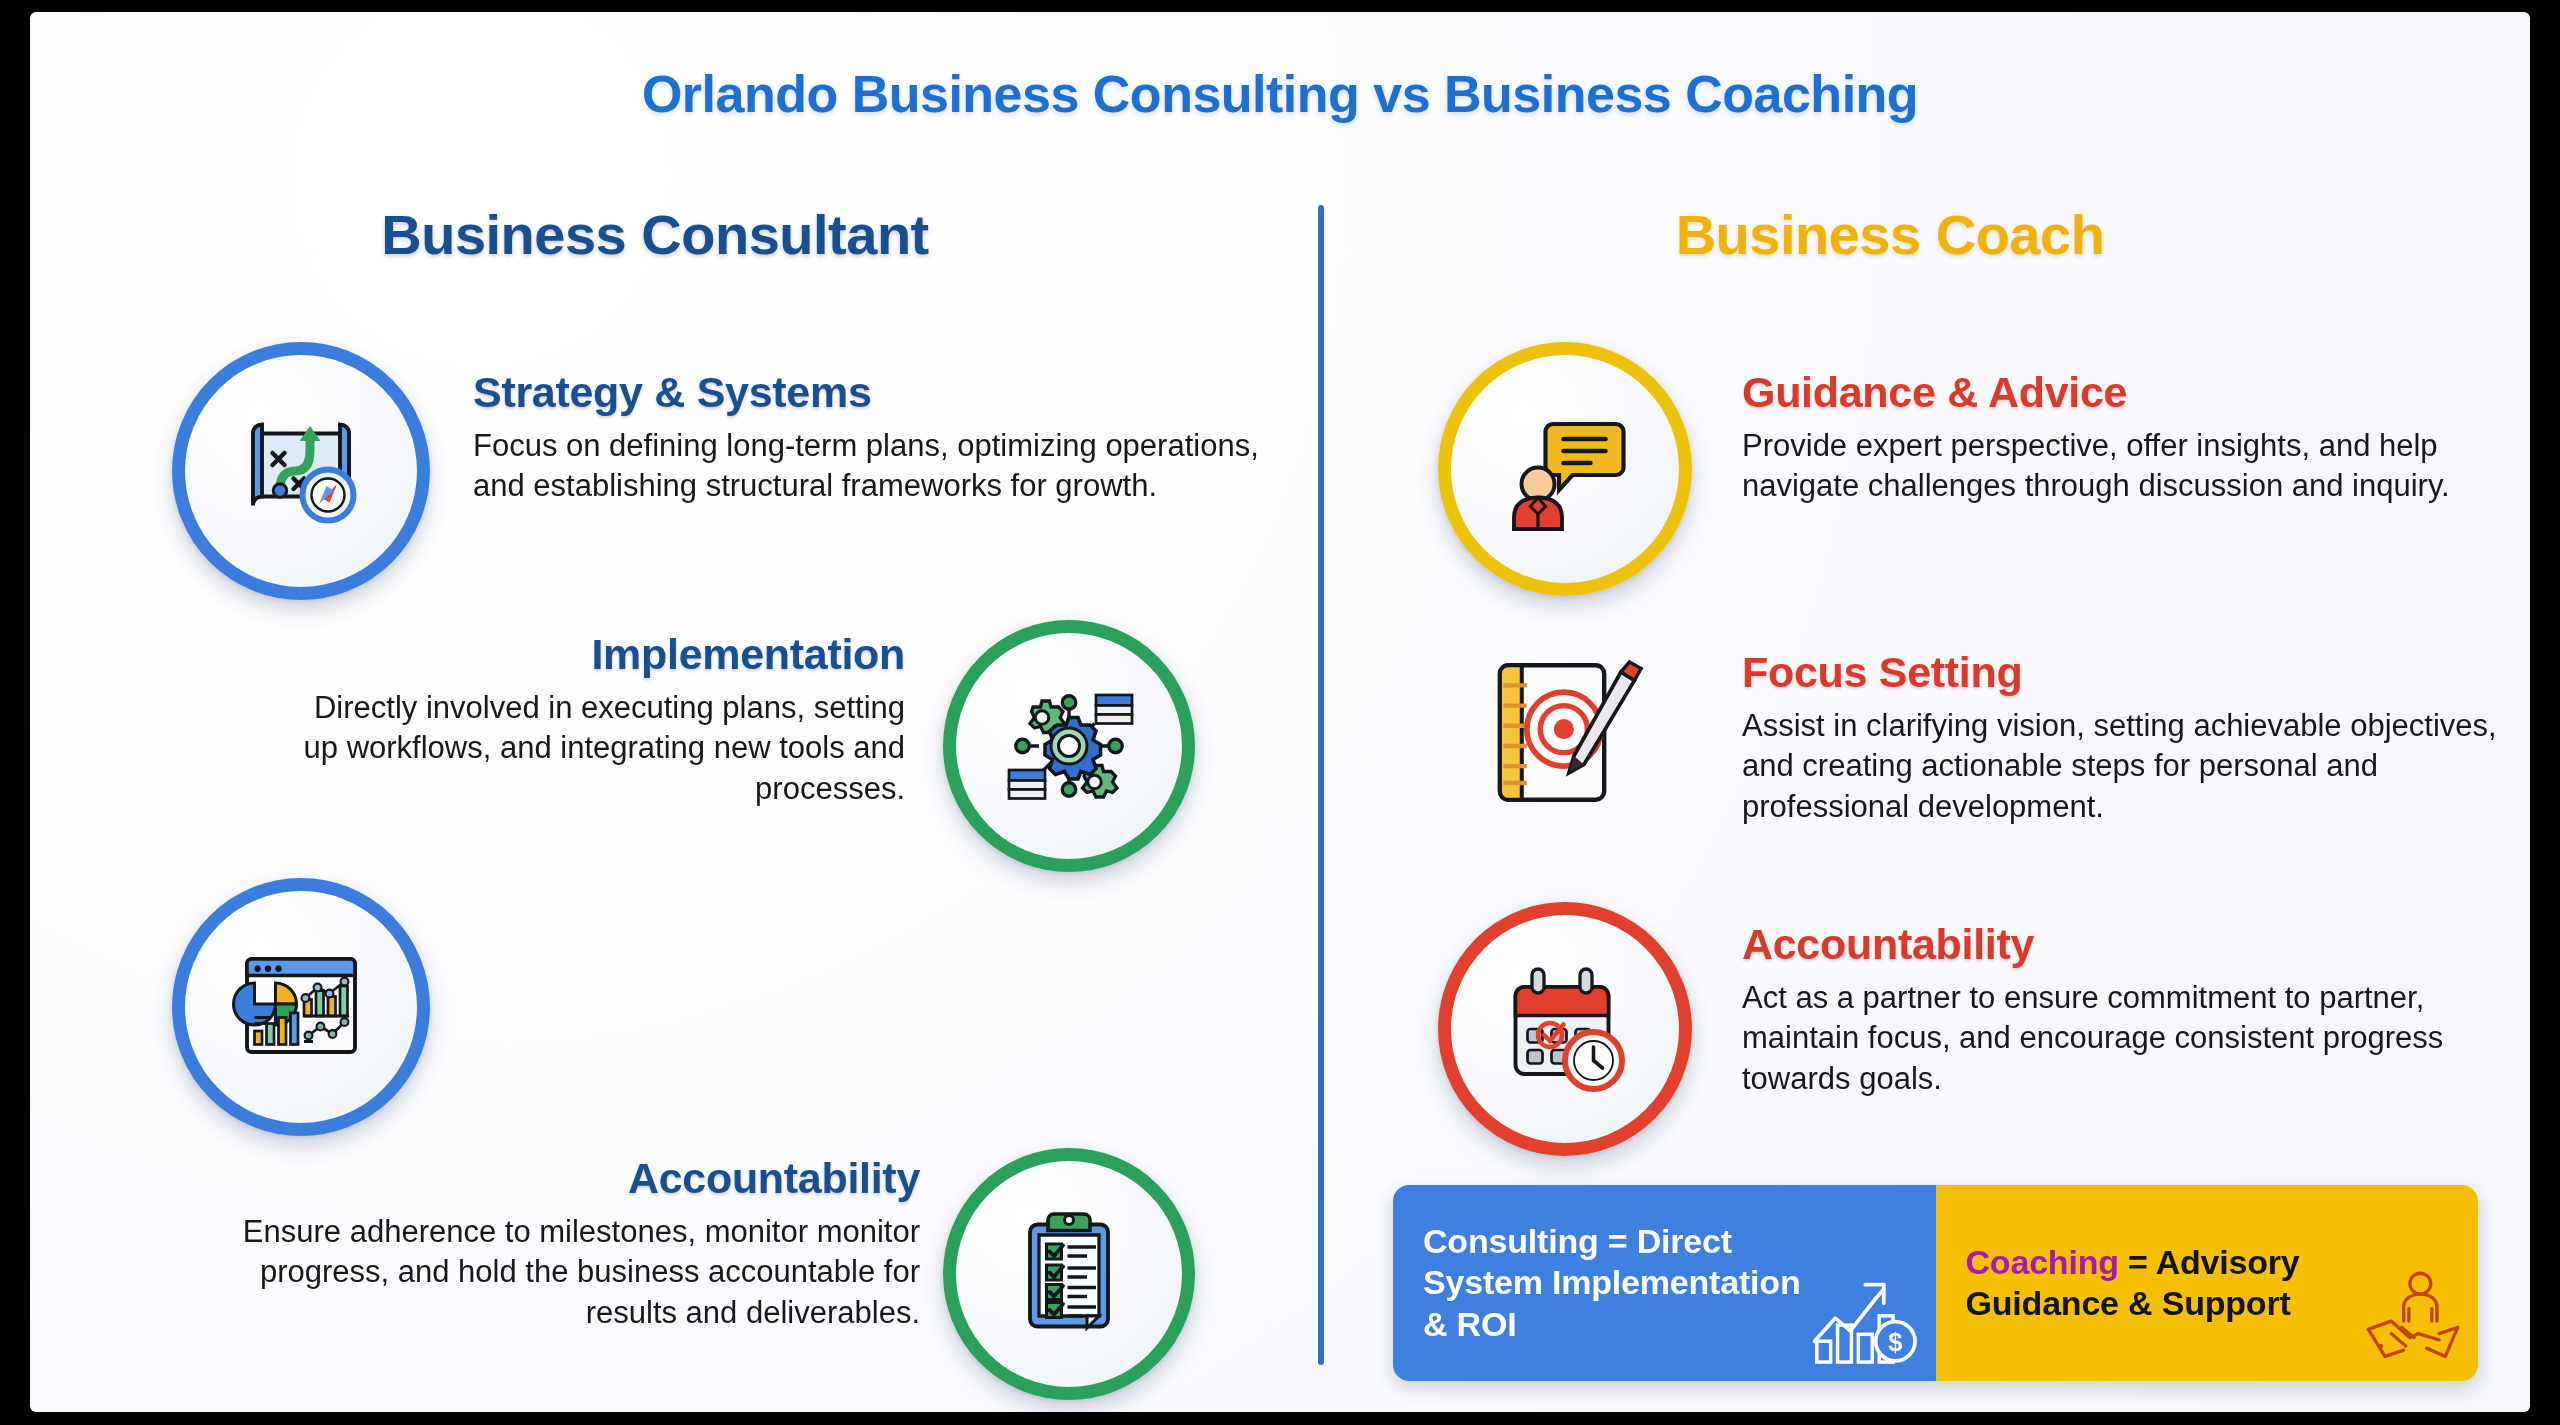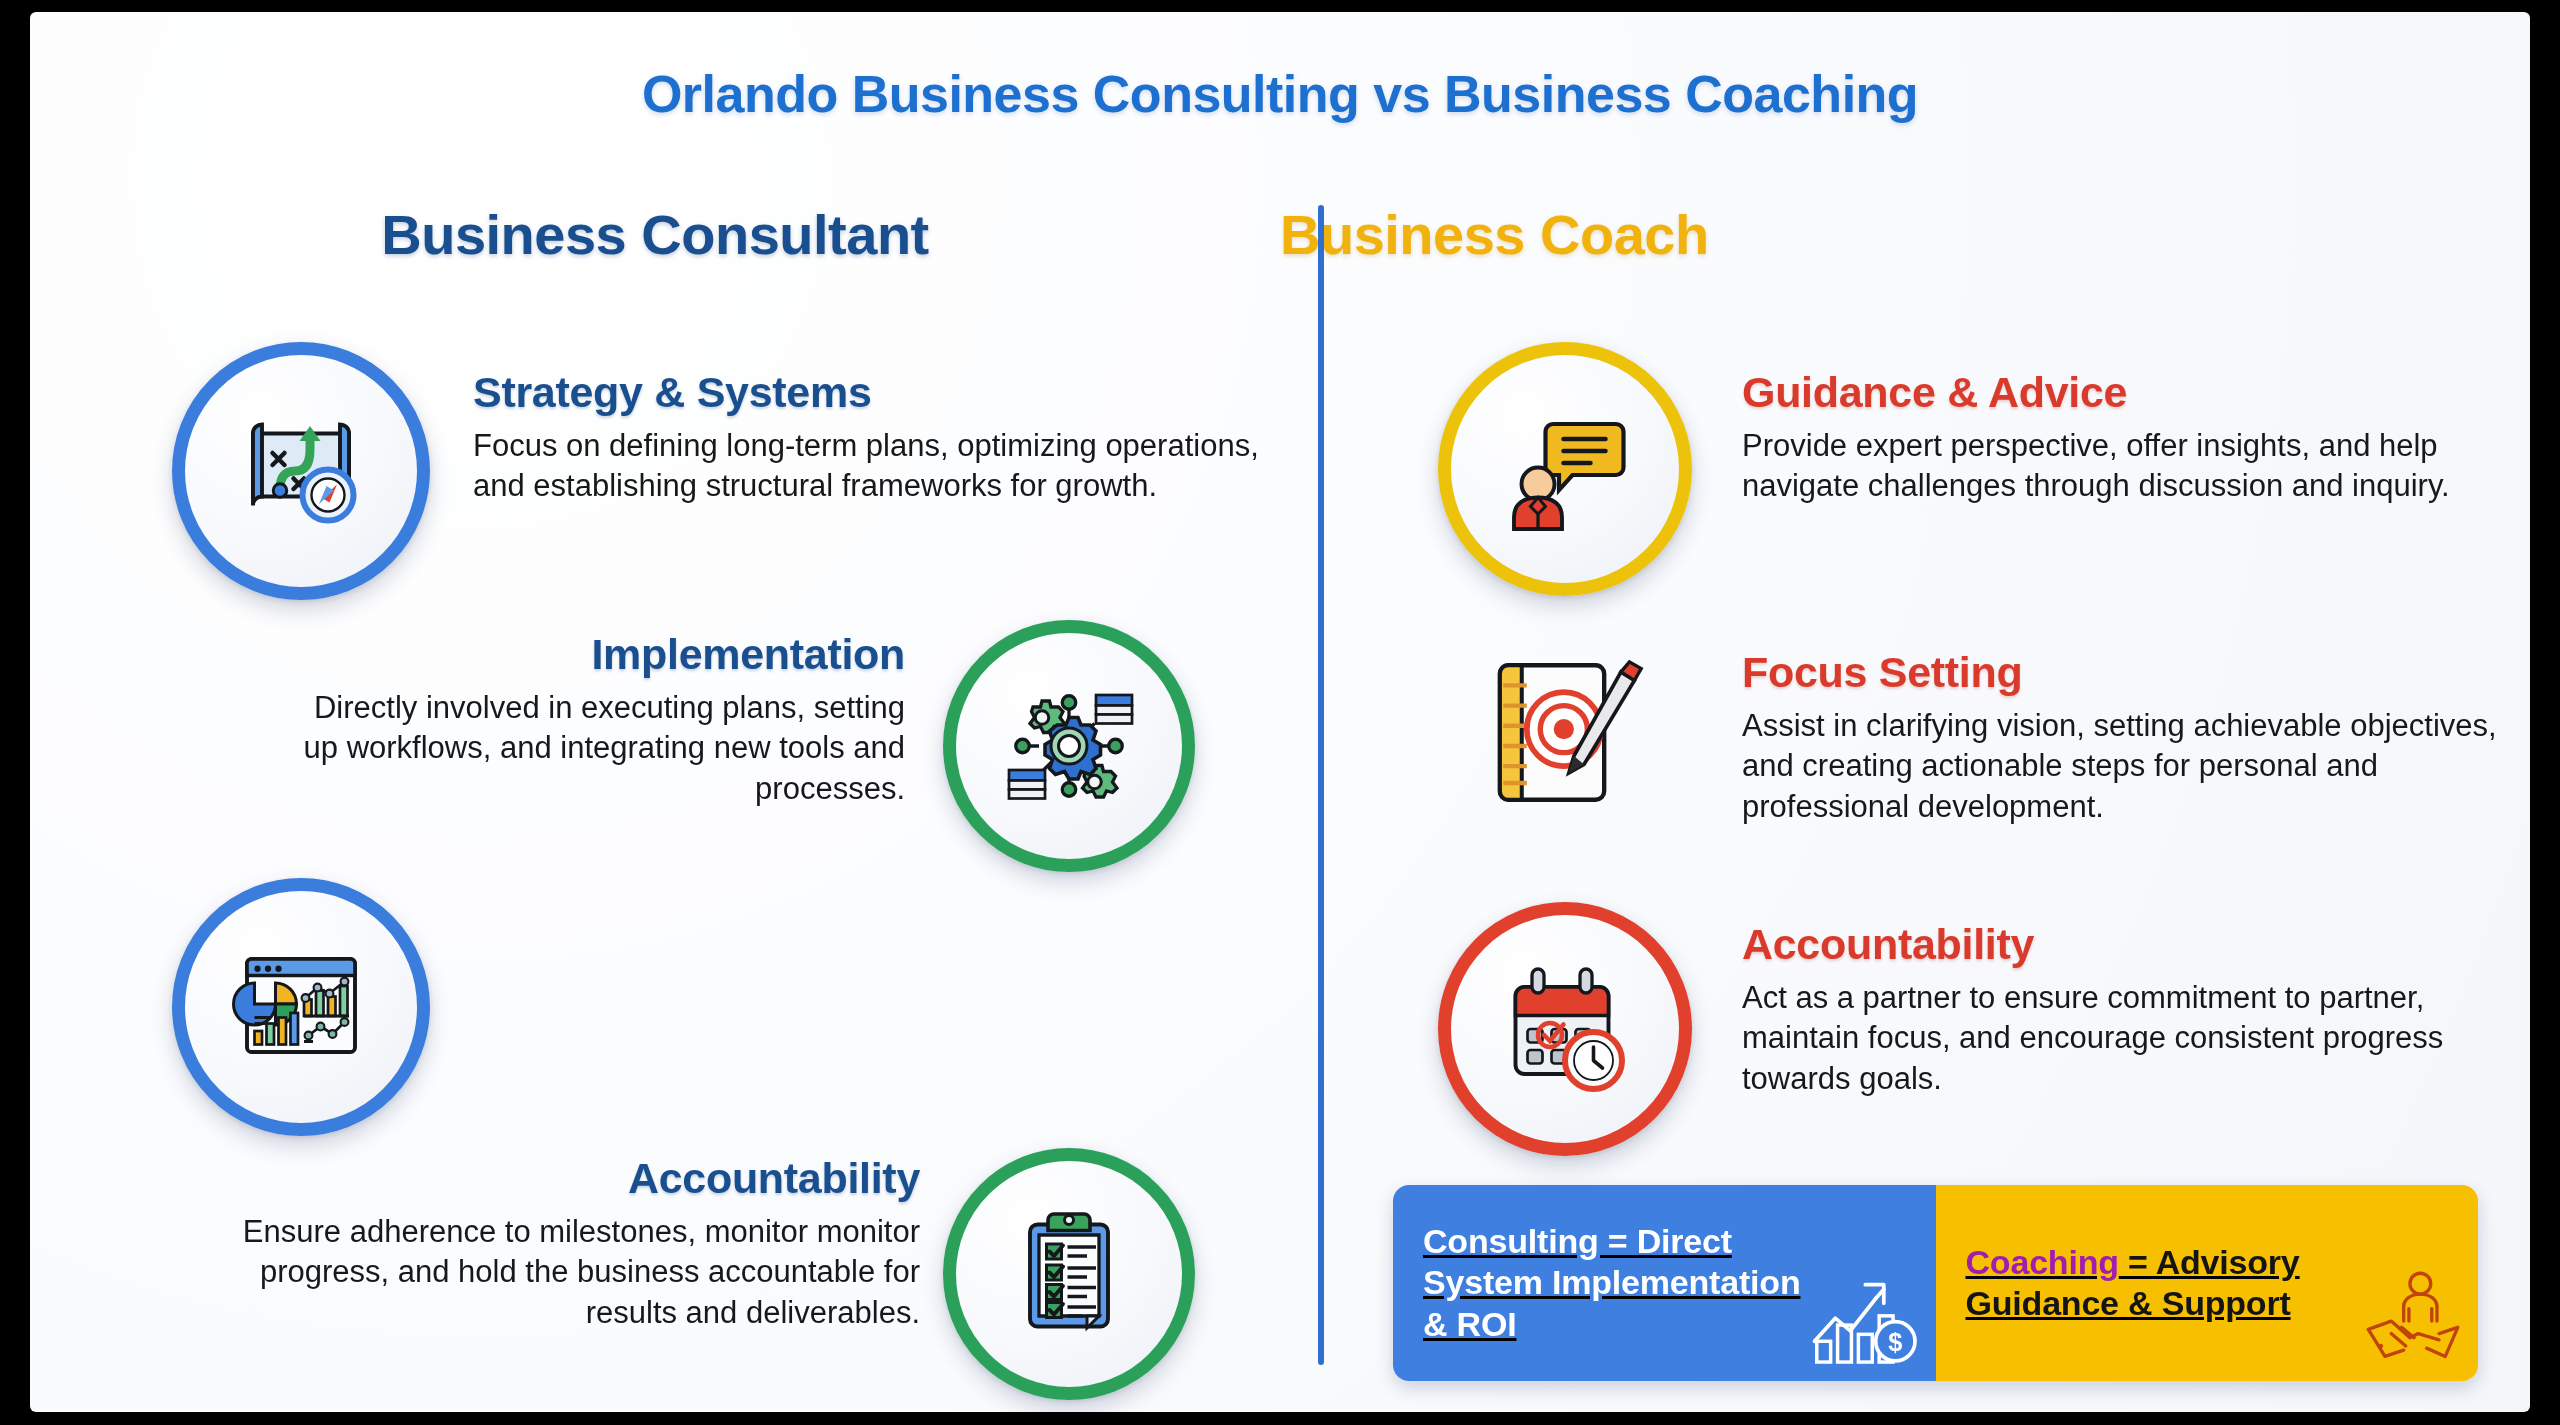--- a/index.html
+++ b/index.html
@@ -33,21 +33,21 @@
   }
 
   
   .col-head {
     position:absolute; top:190px;
     font-size:56px; font-weight:bold;
     letter-spacing:-0.5px;
   }
   .col-head.left  { left:0; width:1250px; text-align:center; color:#1a4f8f;
                     text-shadow:0 2px 4px rgba(20,60,120,.25); }
-  .col-head.right { left:1250px; width:1220px; text-align:left; color:#f2b20d;
+  .col-head.right { left:1250px; width:1220px; text-align:center; color:#f2b20d;
                     text-shadow:0 2px 4px rgba(180,130,10,.25); }
 
   .divider {
     position:absolute;
     left:1288px; top:193px;
     width:6px; height:1160px;
     background:#2f6fd0;
     border-radius:3px;
   }
 
@@ -80,21 +80,20 @@
 
   
   .banner {
     position:absolute;
     left:1363px; top:1173px;
     width:1085px; height:196px;
     display:flex;
     border-radius:16px;
     overflow:hidden;
     box-shadow:0 7px 18px rgba(30,50,90,.20);
-    text-decoration:underline;
   }
   .banner-half {
     position:relative;
     flex:1 1 50%;
     display:flex; align-items:center;
     padding:0 30px;
   }
   .banner-left  { background:#3f7fe0; }
   .banner-right { background:#f6c000; }
   .banner-text {

